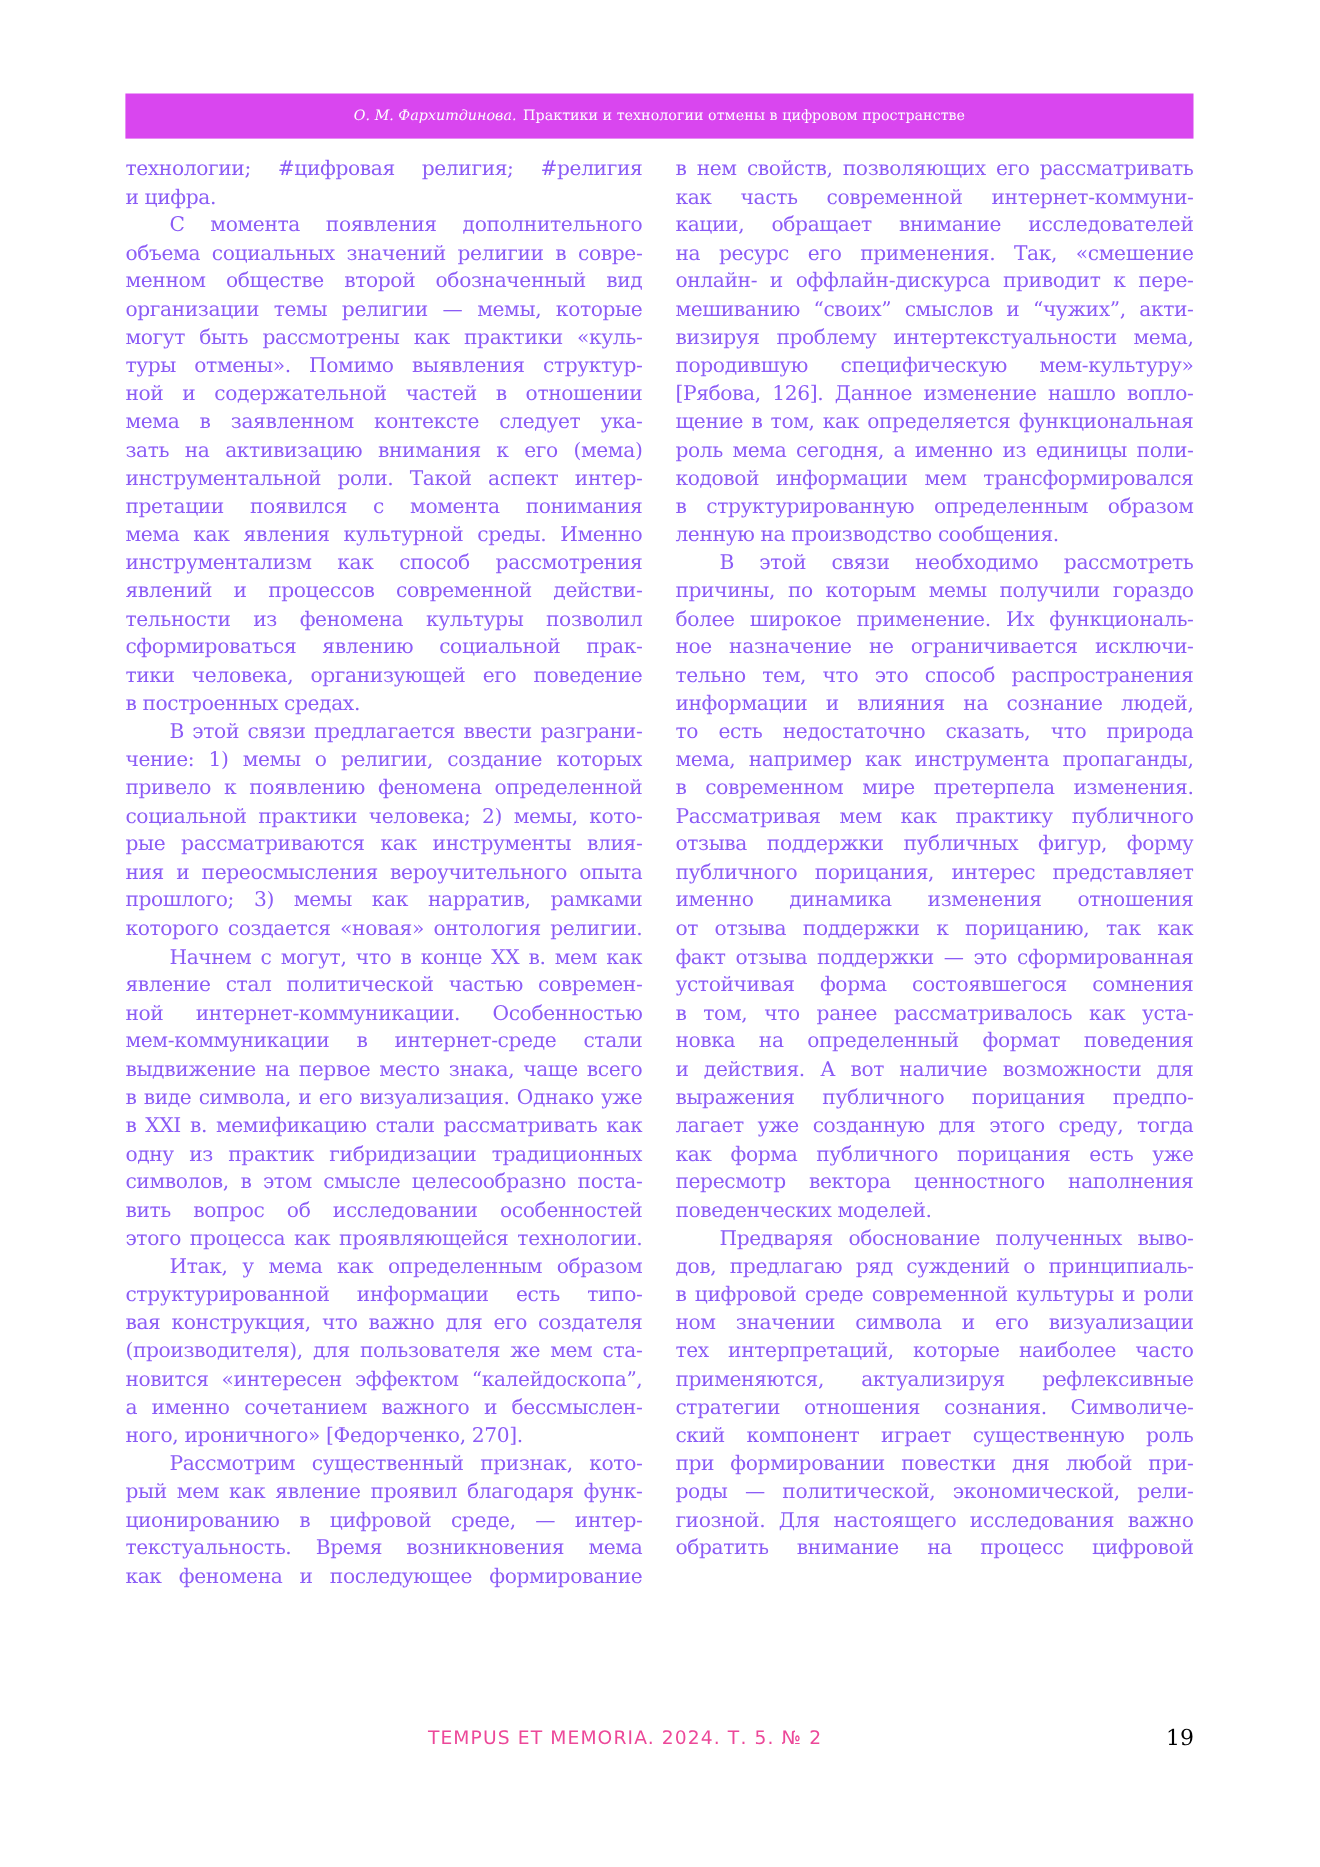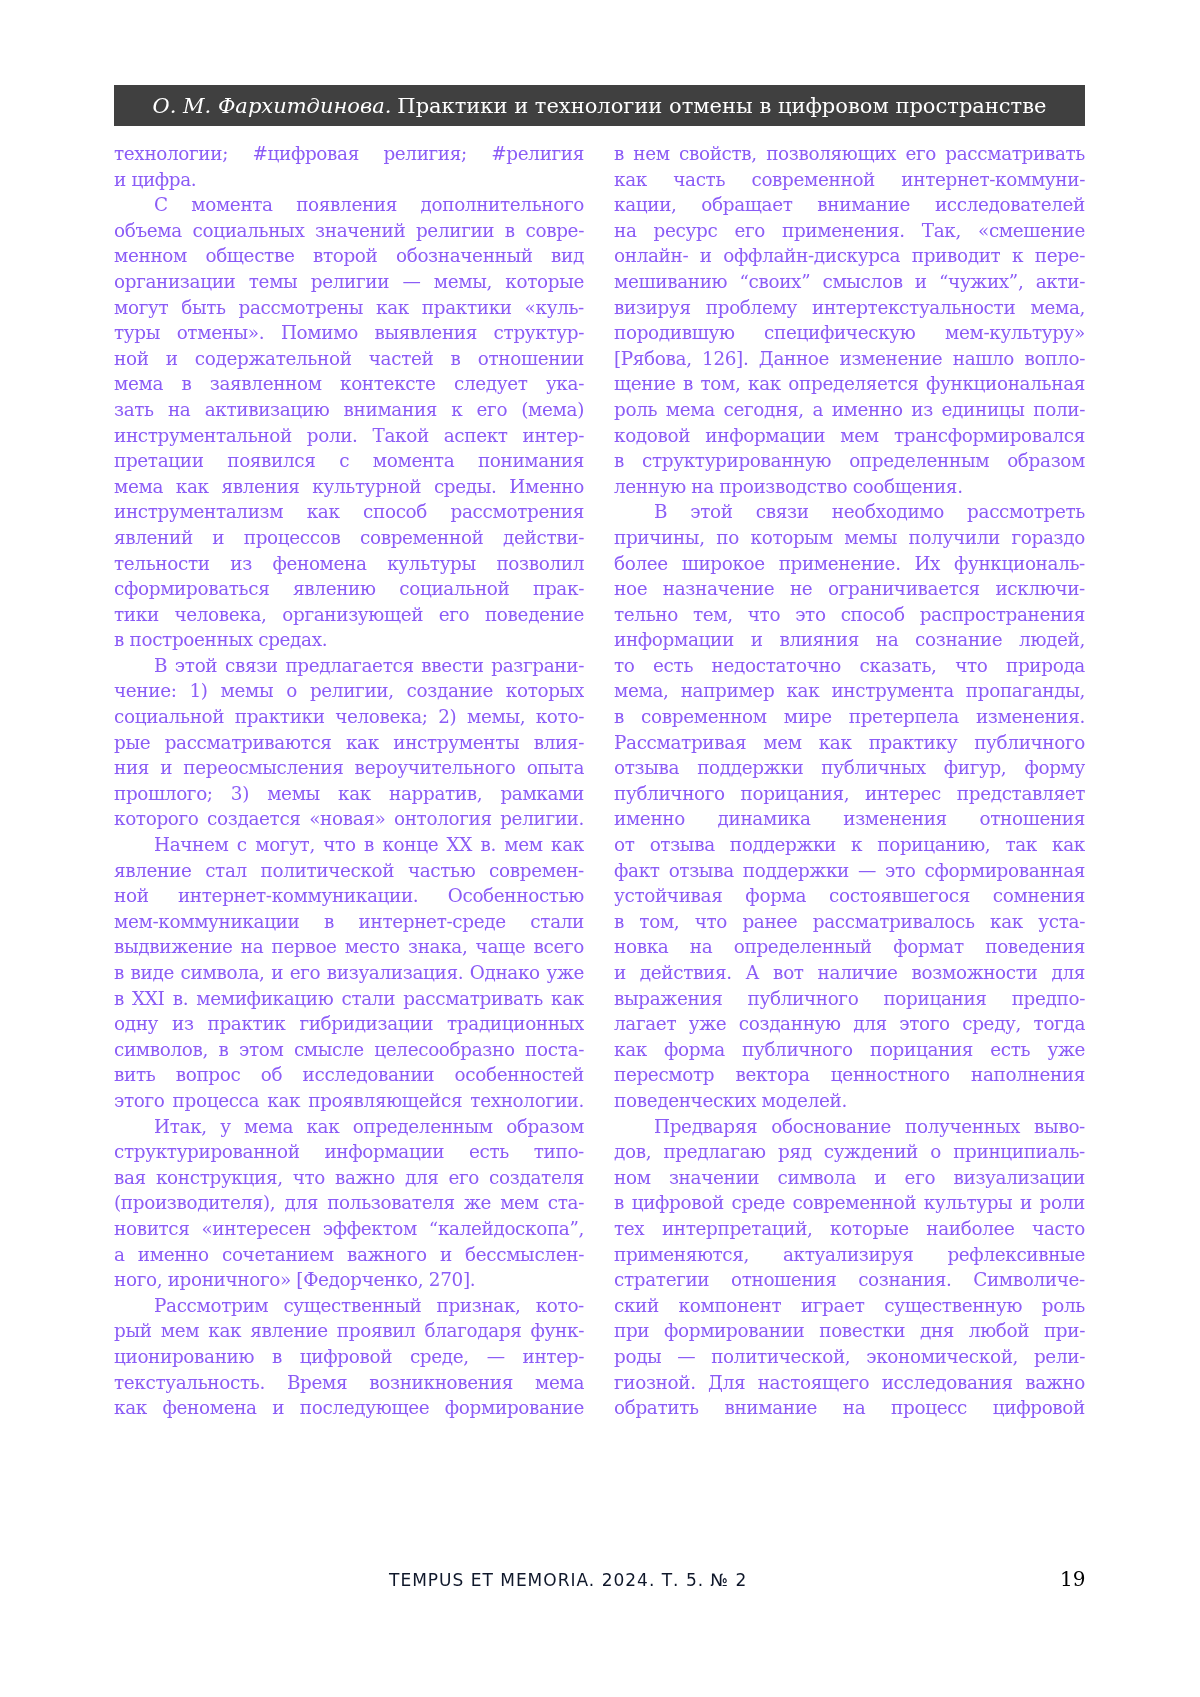--- a/index.html
+++ b/index.html
@@ -1,20 +1,20 @@
 <!DOCTYPE html>
 <html><head>
   <meta charset="utf-8">
   <style>
     html, body { margin: 0; padding: 0; background: #ffffff; }
     body { width: 1200px; height: 1697px; position: relative; overflow: hidden; }
     .header-bar {
       position: absolute; left: 114px; top: 85px; width: 971px; height: 41px;
-      background: #404040; color: #ffffff;
-      font-family: "DejaVu Serif", serif; font-size: 21px;
+      background: #d946ef; color: #ffffff;
+      font-family: "DejaVu Serif", serif; font-size: 13px;
       display: flex; align-items: center; justify-content: center;
       box-sizing: border-box; 
       white-space: nowrap;
     }
     .header-bar .author { font-style: italic; margin-right: 6px; }
     .col {
       position: absolute; top: 141px; width: 470px;
       font-family: "DejaVu Serif", serif; font-size: 18.4px; color: #8b5cf6;
     }
     .col.left { left: 114px; }
@@ -22,21 +22,21 @@
     .line {
       height: 25.6px; line-height: 25.6px;
       text-align: justify; text-align-last: justify;
       white-space: nowrap; overflow: hidden;
       letter-spacing: -0.35px;
     }
     .line.last { text-align-last: left; }
     .line.indent { padding-left: 40px; }
     .footer-journal {
       position: absolute; left: 389px; top: 1570px;
-      font-family: "DejaVu Sans", sans-serif; font-size: 17px; color: #0f172a;
+      font-family: "DejaVu Sans", sans-serif; font-size: 17px; color: #ec4899;
       letter-spacing: 1px; white-space: nowrap;
     }
     .footer-page {
       position: absolute; left: 1060px; top: 1567px;
       font-family: "DejaVu Serif", serif; font-size: 20px; color: #000000;
     }
   </style>
 </head>
 <body>
 
@@ -61,20 +61,21 @@
     <div class="line">претации появился с момента понимания</div>
     <div class="line">мема как явления культурной среды. Именно</div>
     <div class="line">инструментализм как способ рассмотрения</div>
     <div class="line">явлений и процессов современной действи-</div>
     <div class="line">тельности из феномена культуры позволил</div>
     <div class="line">сформироваться явлению социальной прак-</div>
     <div class="line">тики человека, организующей его поведение</div>
     <div class="line last">в построенных средах.</div>
     <div class="line indent">В этой связи предлагается ввести разграни-</div>
     <div class="line">чение: 1) мемы о религии, создание которых</div>
+    <div class="line">привело к появлению феномена определенной</div>
     <div class="line">социальной практики человека; 2) мемы, кото-</div>
     <div class="line">рые рассматриваются как инструменты влия-</div>
     <div class="line">ния и переосмысления вероучительного опыта</div>
     <div class="line">прошлого; 3) мемы как нарратив, рамками</div>
     <div class="line">которого создается «новая» онтология религии.</div>
     <div class="line indent">Начнем с могут, что в конце XX в. мем как</div>
     <div class="line">явление стал политической частью современ-</div>
     <div class="line">ной интернет-коммуникации. Особенностью</div>
     <div class="line">мем-коммуникации в интернет-среде стали</div>
     <div class="line">выдвижение на первое место знака, чаще всего</div>
@@ -131,22 +132,22 @@
     <div class="line">в том, что ранее рассматривалось как уста-</div>
     <div class="line">новка на определенный формат поведения</div>
     <div class="line">и действия. А вот наличие возможности для</div>
     <div class="line">выражения публичного порицания предпо-</div>
     <div class="line">лагает уже созданную для этого среду, тогда</div>
     <div class="line">как форма публичного порицания есть уже</div>
     <div class="line">пересмотр вектора ценностного наполнения</div>
     <div class="line last">поведенческих моделей.</div>
     <div class="line indent">Предваряя обоснование полученных выво-</div>
     <div class="line">дов, предлагаю ряд суждений о принципиаль-</div>
+    <div class="line">в цифровой среде современной культуры и роли</div>
     <div class="line">ном значении символа и его визуализации</div>
-    <div class="line">в цифровой среде современной культуры и роли</div>
     <div class="line">тех интерпретаций, которые наиболее часто</div>
     <div class="line">применяются, актуализируя рефлексивные</div>
     <div class="line">стратегии отношения сознания. Символиче-</div>
     <div class="line">ский компонент играет существенную роль</div>
     <div class="line">при формировании повестки дня любой при-</div>
     <div class="line">роды — политической, экономической, рели-</div>
     <div class="line">гиозной. Для настоящего исследования важно</div>
     <div class="line">обратить внимание на процесс цифровой</div>
   </div>
 

